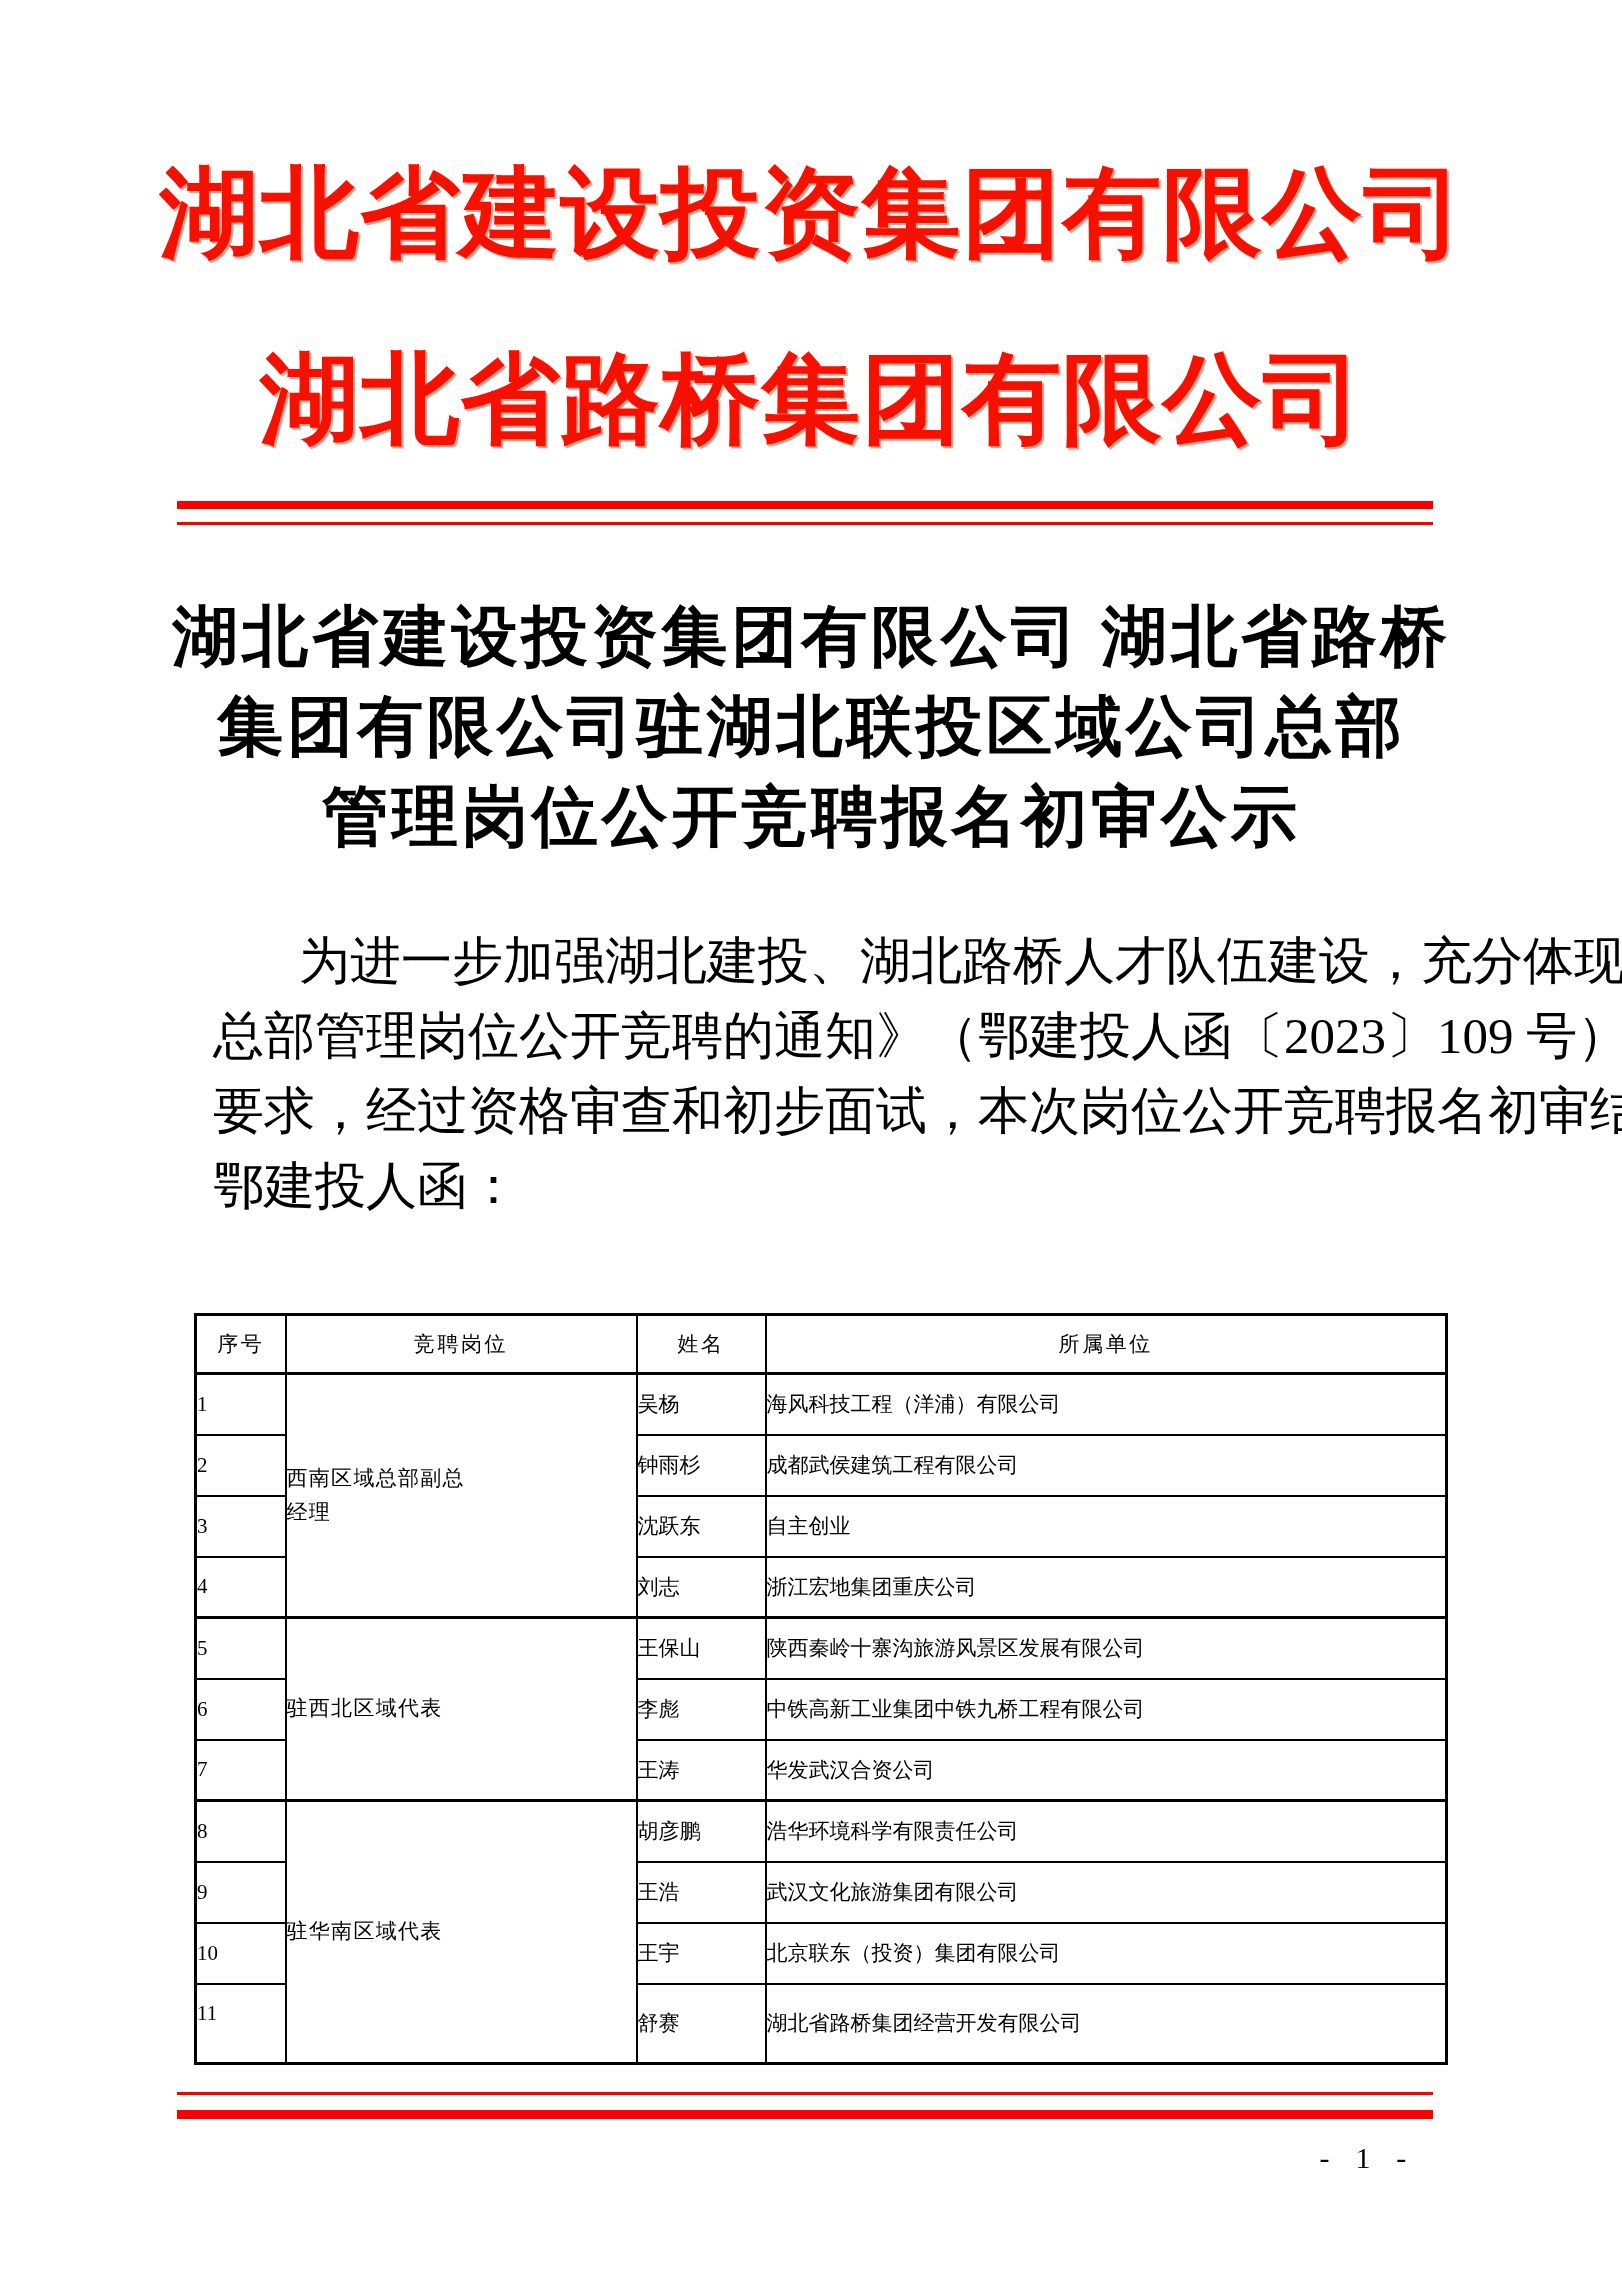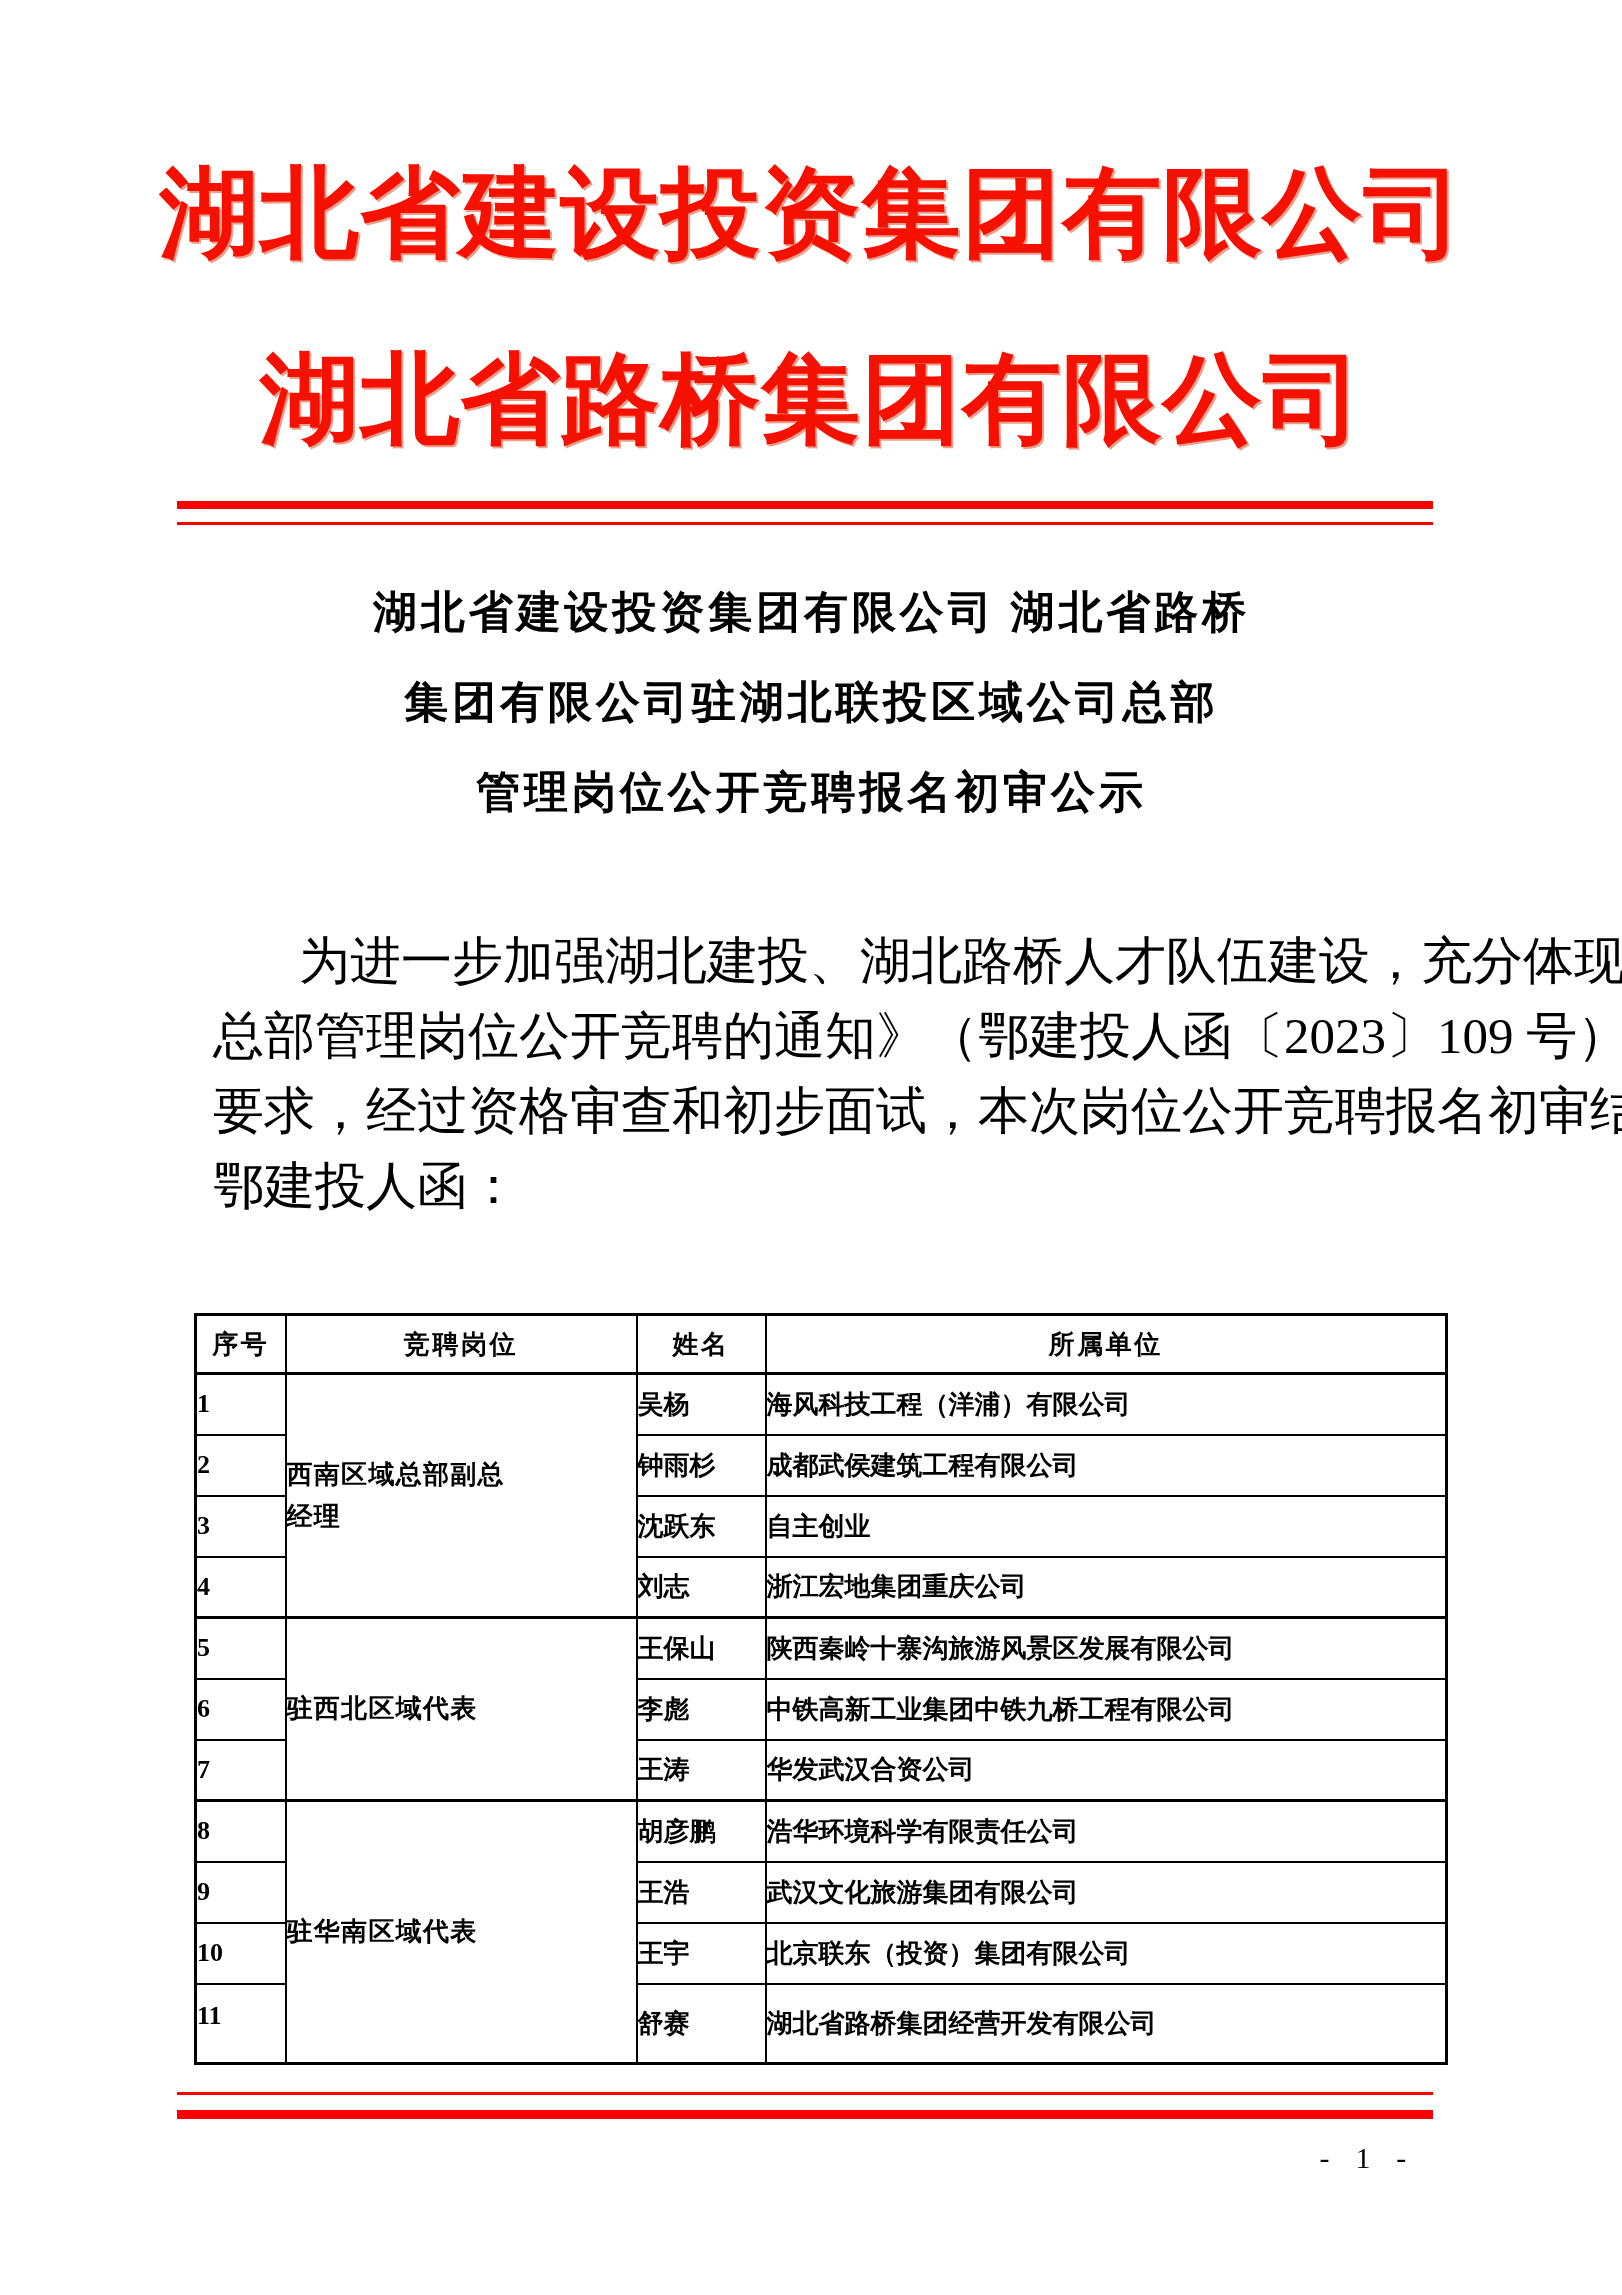--- a/index.html
+++ b/index.html
@@ -37,26 +37,26 @@
   
   .rule { position: absolute; left: 177px; width: 1256px; background: #fa0000; }
   .rule-top-thick   { top: 501px;  height: 7.9px; }
   .rule-top-thin    { top: 522px;  height: 2.6px;  }
   .rule-bottom-thin { top: 2092px; height: 2.6px;  }
   .rule-bottom-thick{ top: 2110px; height: 8.5px; }
 
   
   .doc-title {
     position: absolute;
-    top: 568px;
+    top: 592px;
     left: 0;
     width: 100%;
     text-align: center;
     font-weight: bold;
-    font-size: 44px;
+    font-size: 66px;
     line-height: 90px;
     letter-spacing: 3.9px;
   }
   .doc-title-line { white-space: nowrap; }
 
   
   .body-block {
     position: absolute;
     top: 924px;
     left: 213px;
@@ -75,22 +75,22 @@
     width: 1252px;
     border-collapse: collapse;
     table-layout: fixed;
     border: 3.3px solid #000;
     background: #fff;
   }
   .roster th, .roster td {
     border: 2px solid #000;
     padding: 0;
     vertical-align: middle;
-    font-size: 26px;
-    font-weight: bold;
+    font-size: 21px;
+    font-weight: normal;
     overflow: hidden;
   }
   .roster thead tr { height: 59px; }
   .roster thead th { border-bottom: 3.9px solid #000; letter-spacing: 2.6px; }
   .roster tbody tr { height: 61px; }
   .roster tbody tr.tall-row { height: 80px; }
   .roster tbody tr.group-start td { border-top: 3.9px solid #000; }
   .roster td.pos { white-space: pre-line; line-height: 1.6; letter-spacing: 1.3px; }
   .roster td.seq-top { vertical-align: top; padding-top: 16px; }
 

